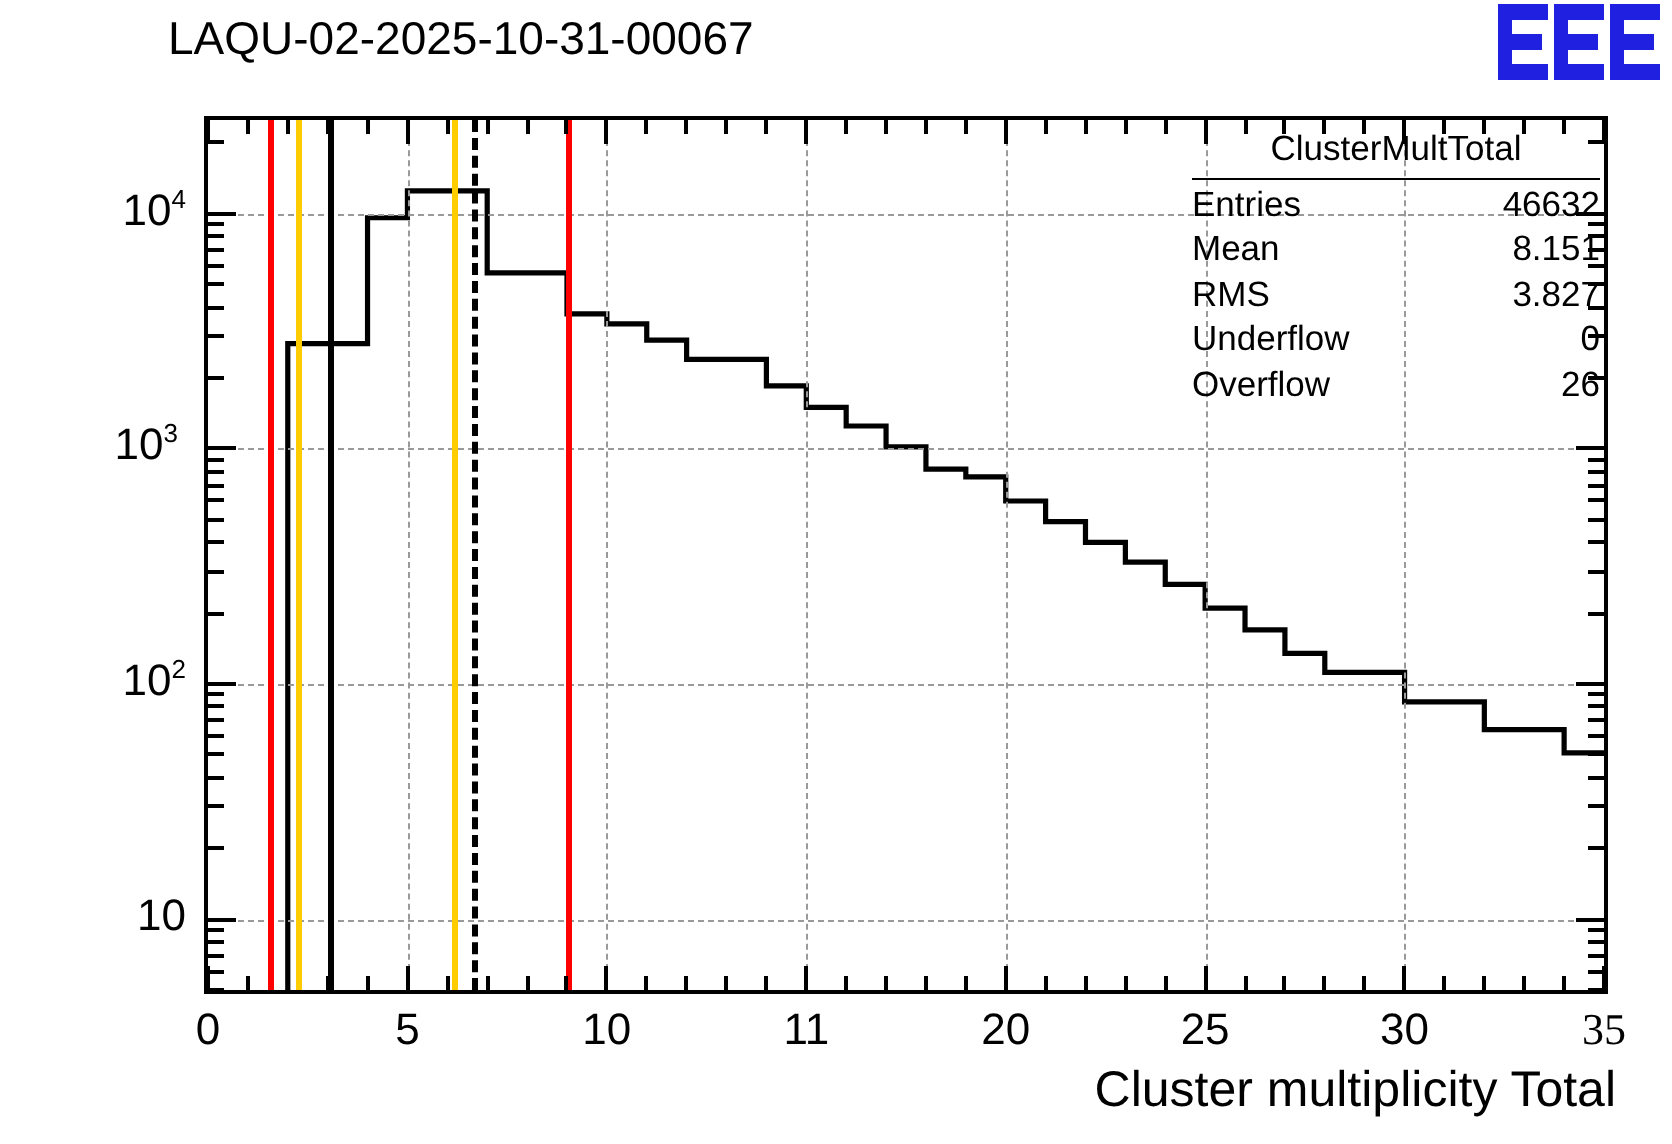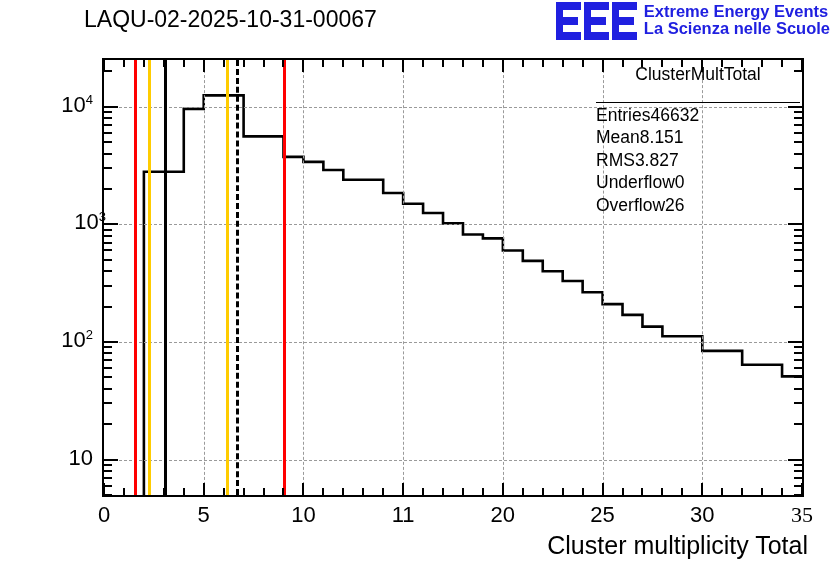--- a/index.html
+++ b/index.html
@@ -41,22 +41,22 @@
 
   
   .ylab{position:absolute;font-size:22px;color:#000;text-align:right;white-space:nowrap;}
   .ylab sup{font-size:13px;vertical-align:super;}
   .xlab{position:absolute;font-size:22px;color:#000;text-align:center;white-space:nowrap;}
 
   #xtitle{right:28px;top:531px;font-size:25px;color:#000;white-space:nowrap;}
 
   
   #stats{left:596px;top:64px;width:204px;font-size:17.5px;color:#000;background:transparent;}
-  #stats-title{text-align:center;padding-bottom:17px;border-bottom:1px solid #000;font-size:17.5px;}
-  .stat-row{display:flex;padding-top:1.5px;}
+  #stats-title{text-align:center;padding-bottom:4px;border-bottom:1px solid #000;font-size:17.5px;}
+  .stat-row{display:flex;justify-content:space-between;padding-top:1.5px;gap:33px;}
   .stat-row .k{text-align:left;}
   .stat-row .v{text-align:right;}
 </style>
 </head>
 <body>
 
 <div id="root">
 
   <div class="abs" id="title">LAQU-02-2025-10-31-00067</div>
 
@@ -73,24 +73,20 @@
           <span class="b1"></span>
           <span class="b2"></span>
           <span class="b3"></span>
       </div>
       <div class="eee-letter">
         <span class="stem"></span>
           <span class="b1"></span>
           <span class="b2"></span>
           <span class="b3"></span>
       </div>
-    </div>
-    <div id="logo-text">
-      <div>Extreme Energy Events</div>
-      <div>La Scienza nelle Scuole</div>
     </div>
   </div>
 
   <div class="abs" id="plot">
     <div id="plotinner">
       <svg id="hsvg" width="698" height="435">
           <polyline points="39.89,435.00 39.89,111.81 59.83,111.81 59.83,111.81 79.77,111.81 79.77,48.88 99.71,48.88 99.71,35.40 119.66,35.40 119.66,35.40 139.60,35.40 139.60,76.41 159.54,76.41 159.54,76.41 179.49,76.41 179.49,96.89 199.43,96.89 199.43,101.90 219.37,101.90 219.37,110.02 239.31,110.02 239.31,119.69 259.26,119.69 259.26,119.69 279.20,119.69 279.20,132.98 299.14,132.98 299.14,143.69 319.09,143.69 319.09,153.00 339.03,153.00 339.03,163.39 358.97,163.39 358.97,174.53 378.91,174.53 378.91,178.41 398.86,178.41 398.86,190.49 418.80,190.49 418.80,200.83 438.74,200.83 438.74,211.20 458.69,211.20 458.69,221.02 478.63,221.02 478.63,232.22 498.57,232.22 498.57,244.11 518.51,244.11 518.51,254.90 538.46,254.90 538.46,266.67 558.40,266.67 558.40,276.21 578.34,276.21 578.34,276.21 598.29,276.21 598.29,290.90 618.23,290.90 618.23,290.90 638.17,290.90 638.17,304.79 658.11,304.79 658.11,304.79 678.06,304.79 678.06,316.39 698.00,316.39 698.00,316.39 698.00,316.39" fill="none" stroke="#000" stroke-width="2.6" stroke-linejoin="miter"></polyline>
         </svg>
     <div class="gridv" style="left: 99.7143px;"></div><div class="gridv" style="left: 199.429px;"></div><div class="gridv" style="left: 299.143px;"></div><div class="gridv" style="left: 398.857px;"></div><div class="gridv" style="left: 498.571px;"></div><div class="gridv" style="left: 598.286px;"></div><div class="gridh" style="top: 399.599px;"></div><div class="gridh" style="top: 281.998px;"></div><div class="gridh" style="top: 164.398px;"></div><div class="gridh" style="top: 46.7979px;"></div><div class="vline solid-red" style="left: 29.9143px;"></div><div class="vline solid-black" style="left: 59.8286px;"></div><div class="vline solid-gold" style="left: 43.8743px;"></div><div class="vline solid-gold" style="left: 121.651px;"></div><div class="vline dashed-black" style="left: 131.623px;"></div><div class="vline solid-red" style="left: 179.486px;"></div></div>
   </div>
@@ -256,21 +252,21 @@
     <div class="tick abs" style="left: 104px; top: 117.195px; width: 8px; height: 2px;"></div>
     <div class="tick abs" style="left: 794px; top: 117.195px; width: 8px; height: 2px;"></div>
     <div class="tick abs" style="left: 104px; top: 111.179px; width: 8px; height: 2px;"></div>
     <div class="tick abs" style="left: 794px; top: 111.179px; width: 8px; height: 2px;"></div>
     <div class="tick abs" style="left: 104px; top: 105.798px; width: 14px; height: 2px;"></div>
     <div class="tick abs" style="left: 788px; top: 105.798px; width: 14px; height: 2px;"></div>
     <div class="tick abs" style="left: 104px; top: 70.3966px; width: 8px; height: 2px;"></div>
     <div class="tick abs" style="left: 794px; top: 70.3966px; width: 8px; height: 2px;"></div>
     <div class="ylab" style="right: 743px; top: 444.599px;">10</div>
     <div class="ylab" style="right: 743px; top: 326.998px;">10<sup>2</sup></div>
-    <div class="ylab" style="right: 730px; top: 209.398px; text-align: right;">10<sup>3</sup></div>
+    <div class="ylab" style="right: 747px; top: 209.398px; text-align: right;">10<sup>3</sup></div>
     <div class="ylab" style="right: 743px; top: 91.7979px;">10<sup>4</sup></div>
     <div class="xlab" style="left: 74px; width: 60px; top: 502px;">0</div>
     <div class="xlab" style="left: 173.714px; width: 60px; top: 502px;">5</div>
     <div class="xlab" style="left: 273.429px; width: 60px; top: 502px;">10</div>
     <div class="xlab" style="left: 373.143px; width: 60px; top: 502px;">11</div>
     <div class="xlab" style="left: 472.857px; width: 60px; top: 502px;">20</div>
     <div class="xlab" style="left: 572.571px; width: 60px; top: 502px;">25</div>
     <div class="xlab" style="left: 672.286px; width: 60px; top: 502px;">30</div>
     <div class="xlab" style="left: 772px; width: 60px; top: 502px; font-family: Liberation Serif, serif;">35</div>
   </div>

